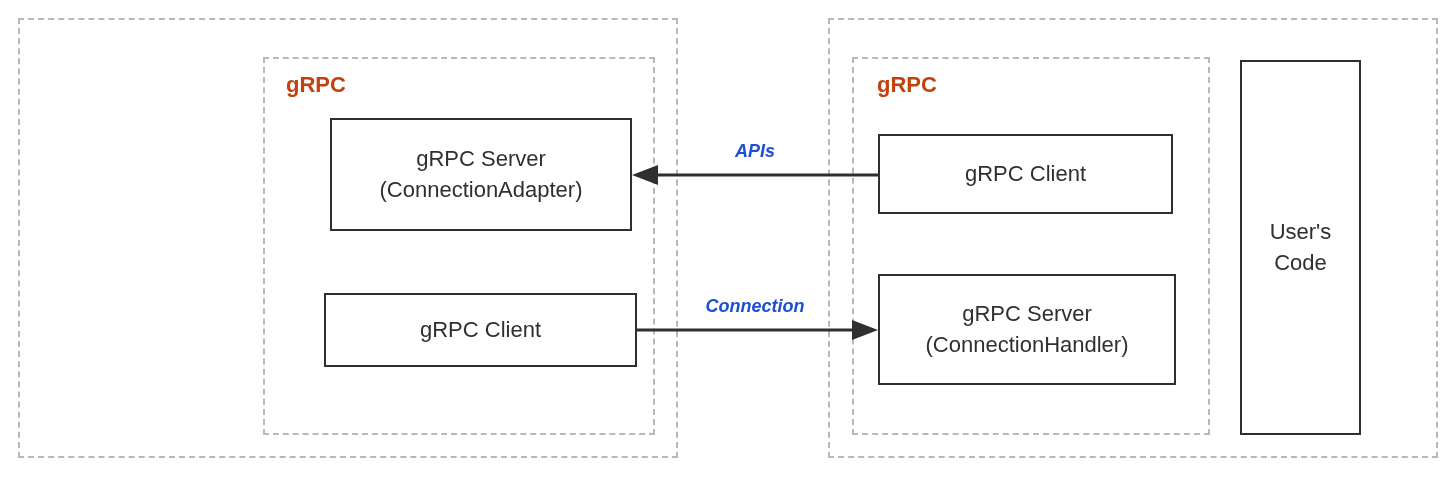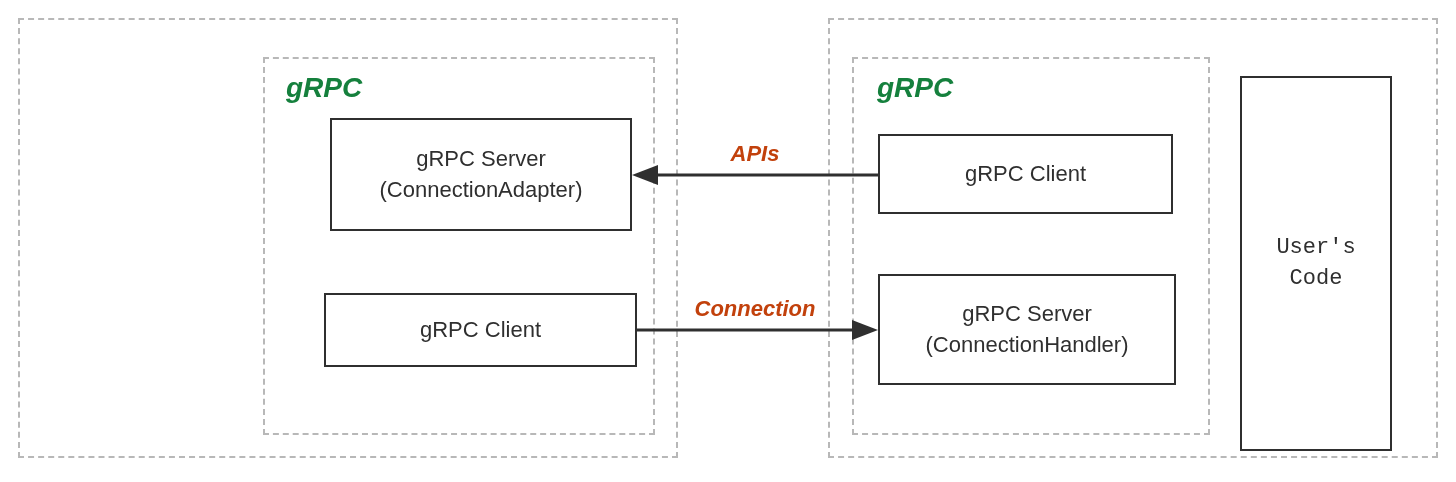--- a/index.html
+++ b/index.html
@@ -31,31 +31,30 @@
       align-items: center;
       justify-content: center;
       text-align: center;
       font-size: 22px;
       line-height: 1.4;
       white-space: pre-line;
       color: #2f2f2f;
     }
     .grpc-label {
       position: absolute;
-      font-size: 28px;
-      font-style: italic;
+      font-size: 22px;
       font-weight: bold;
-      color: #15803d;
+      color: #c2410c;
     }
     .arrow-label {
       position: absolute;
-      font-size: 22px;
+      font-size: 18px;
       font-style: italic;
       font-weight: 600;
-      color: #c2410c;
+      color: #1d4ed8;
       text-align: center;
       white-space: nowrap;
     }
     svg.arrows {
       position: absolute;
       left: 0;
       top: 0;
       width: 1456px;
       height: 482px;
       pointer-events: none;
@@ -75,21 +74,21 @@
   <div class="solid" style="left:330px; top:118px; width:302px; height:113px;">gRPC Server
 (ConnectionAdapter)</div>
   <div class="solid" style="left:324px; top:293px; width:313px; height:74px;">gRPC Client</div>
 
   <div class="dashed" style="left:852px; top:57px; width:358px; height:378px;"></div>
   <div class="grpc-label" style="left:877px; top:72px;">gRPC</div>
   <div class="solid" style="left:878px; top:134px; width:295px; height:80px;">gRPC Client</div>
   <div class="solid" style="left:878px; top:274px; width:298px; height:111px;">gRPC Server
 (ConnectionHandler)</div>
 
-  <div class="solid" style="left:1240px; top:76px; width:152px; height:375px;font-family:Liberation Mono, monospace;">User's
+  <div class="solid" style="left:1240px; top:60px; width:121px; height:375px;">User's
 Code</div>
 
   <svg class="arrows" viewBox="0 0 1456 482">
     <line x1="878" y1="175" x2="654" y2="175" stroke="#2f2f2f" stroke-width="3"></line>
     <polygon points="632,175 658,165 658,185" fill="#2f2f2f"></polygon>
     <line x1="637" y1="330" x2="856" y2="330" stroke="#2f2f2f" stroke-width="3"></line>
     <polygon points="878,330 852,320 852,340" fill="#2f2f2f"></polygon>
   </svg>
 
   <div class="arrow-label" style="left:675px; top:141px; width:160px;">APIs</div>

